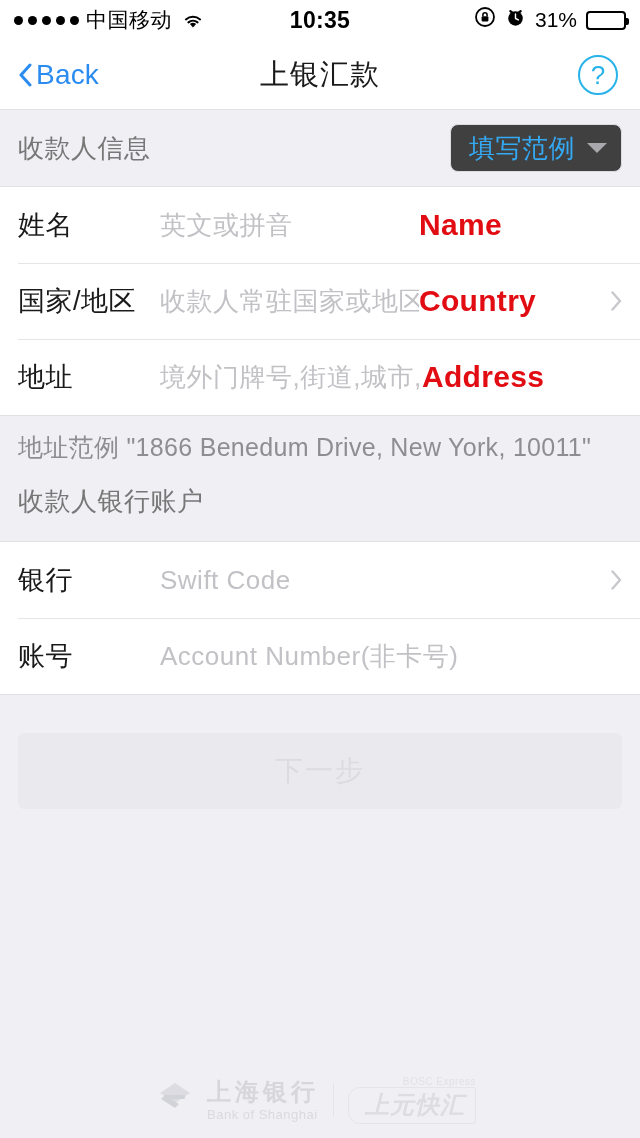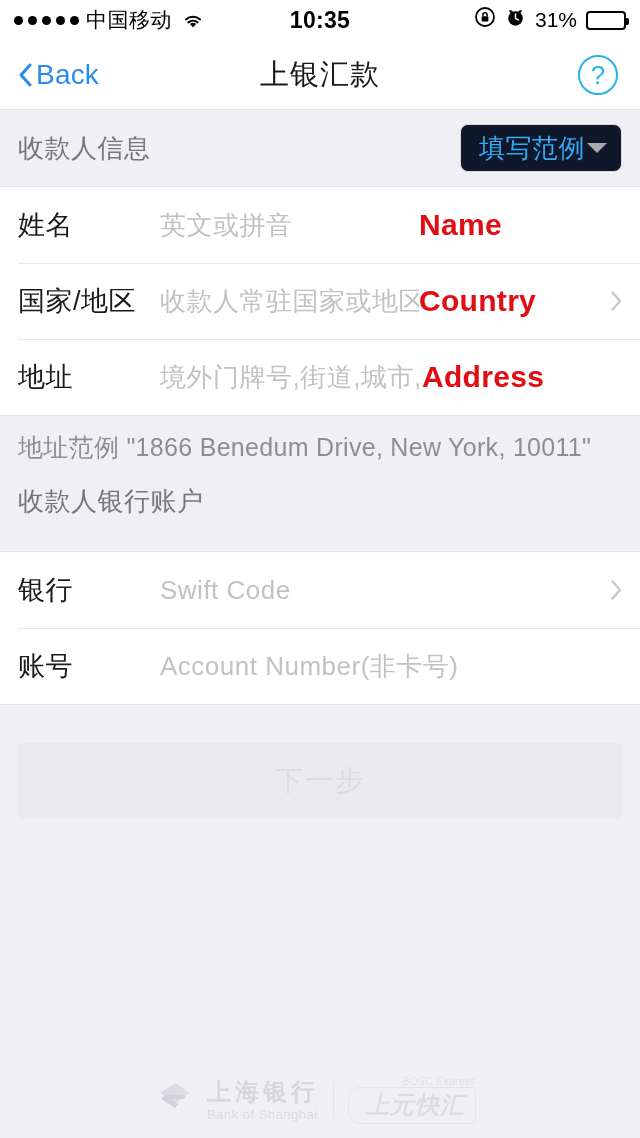--- a/index.html
+++ b/index.html
@@ -72,23 +72,23 @@
 
   
   .section-head {
     background:#f0f0f4; height:76px;
     display:flex; align-items:center;
     padding:12px 18px; position:relative;
   }
   .section-head .title { font-size:26px; color:#777; letter-spacing:0.5px; }
   .sample-btn {
     margin-left:auto;
-    background:#0f172a; border:1px solid #dcdce0; border-radius:8px;
+    background:#404040; border:1px solid #dcdce0; border-radius:8px;
     height:48px; padding:0 14px 0 18px;
-    display:flex; align-items:center; gap:2px; cursor:pointer;
+    display:flex; align-items:center; gap:12px; cursor:pointer;
   }
   .sample-btn .label { font-size:26px; color:#34aaf5; letter-spacing:0.5px; }
   .caret {
     width:0; height:0;
     border-left:10px solid transparent; border-right:10px solid transparent;
     border-top:10px solid #a8a8ad;
   }
 
   
   .group { background:#ffffff; border-top:1px solid #e2e2e6; border-bottom:1px solid #e2e2e6; }
@@ -117,21 +117,21 @@
   }
   .chev-spacer { width:23px; flex:none; }
 
   
   .hint-band { background:#f0f0f4; padding:16px 18px 0; }
   .hint-band .hint {
     font-size:25px; color:#8d8d93; letter-spacing:0.3px;
     line-height:1.2; padding-bottom:22px;
   }
   .hint-band .subhead {
-    font-size:26px; color:#777; letter-spacing:0.5px; padding-bottom:32px;
+    font-size:26px; color:#777; letter-spacing:0.5px; padding-bottom:22px;
   }
 
   
   .next-wrap { padding:38px 18px 0; background:#f0f0f4; }
   .next-btn {
     height:76px; border-radius:6px; background:#eaeaee;
     display:flex; align-items:center; justify-content:center;
     font-size:28px; color:#dcdce0; letter-spacing:2px; cursor:default;
   }
 

